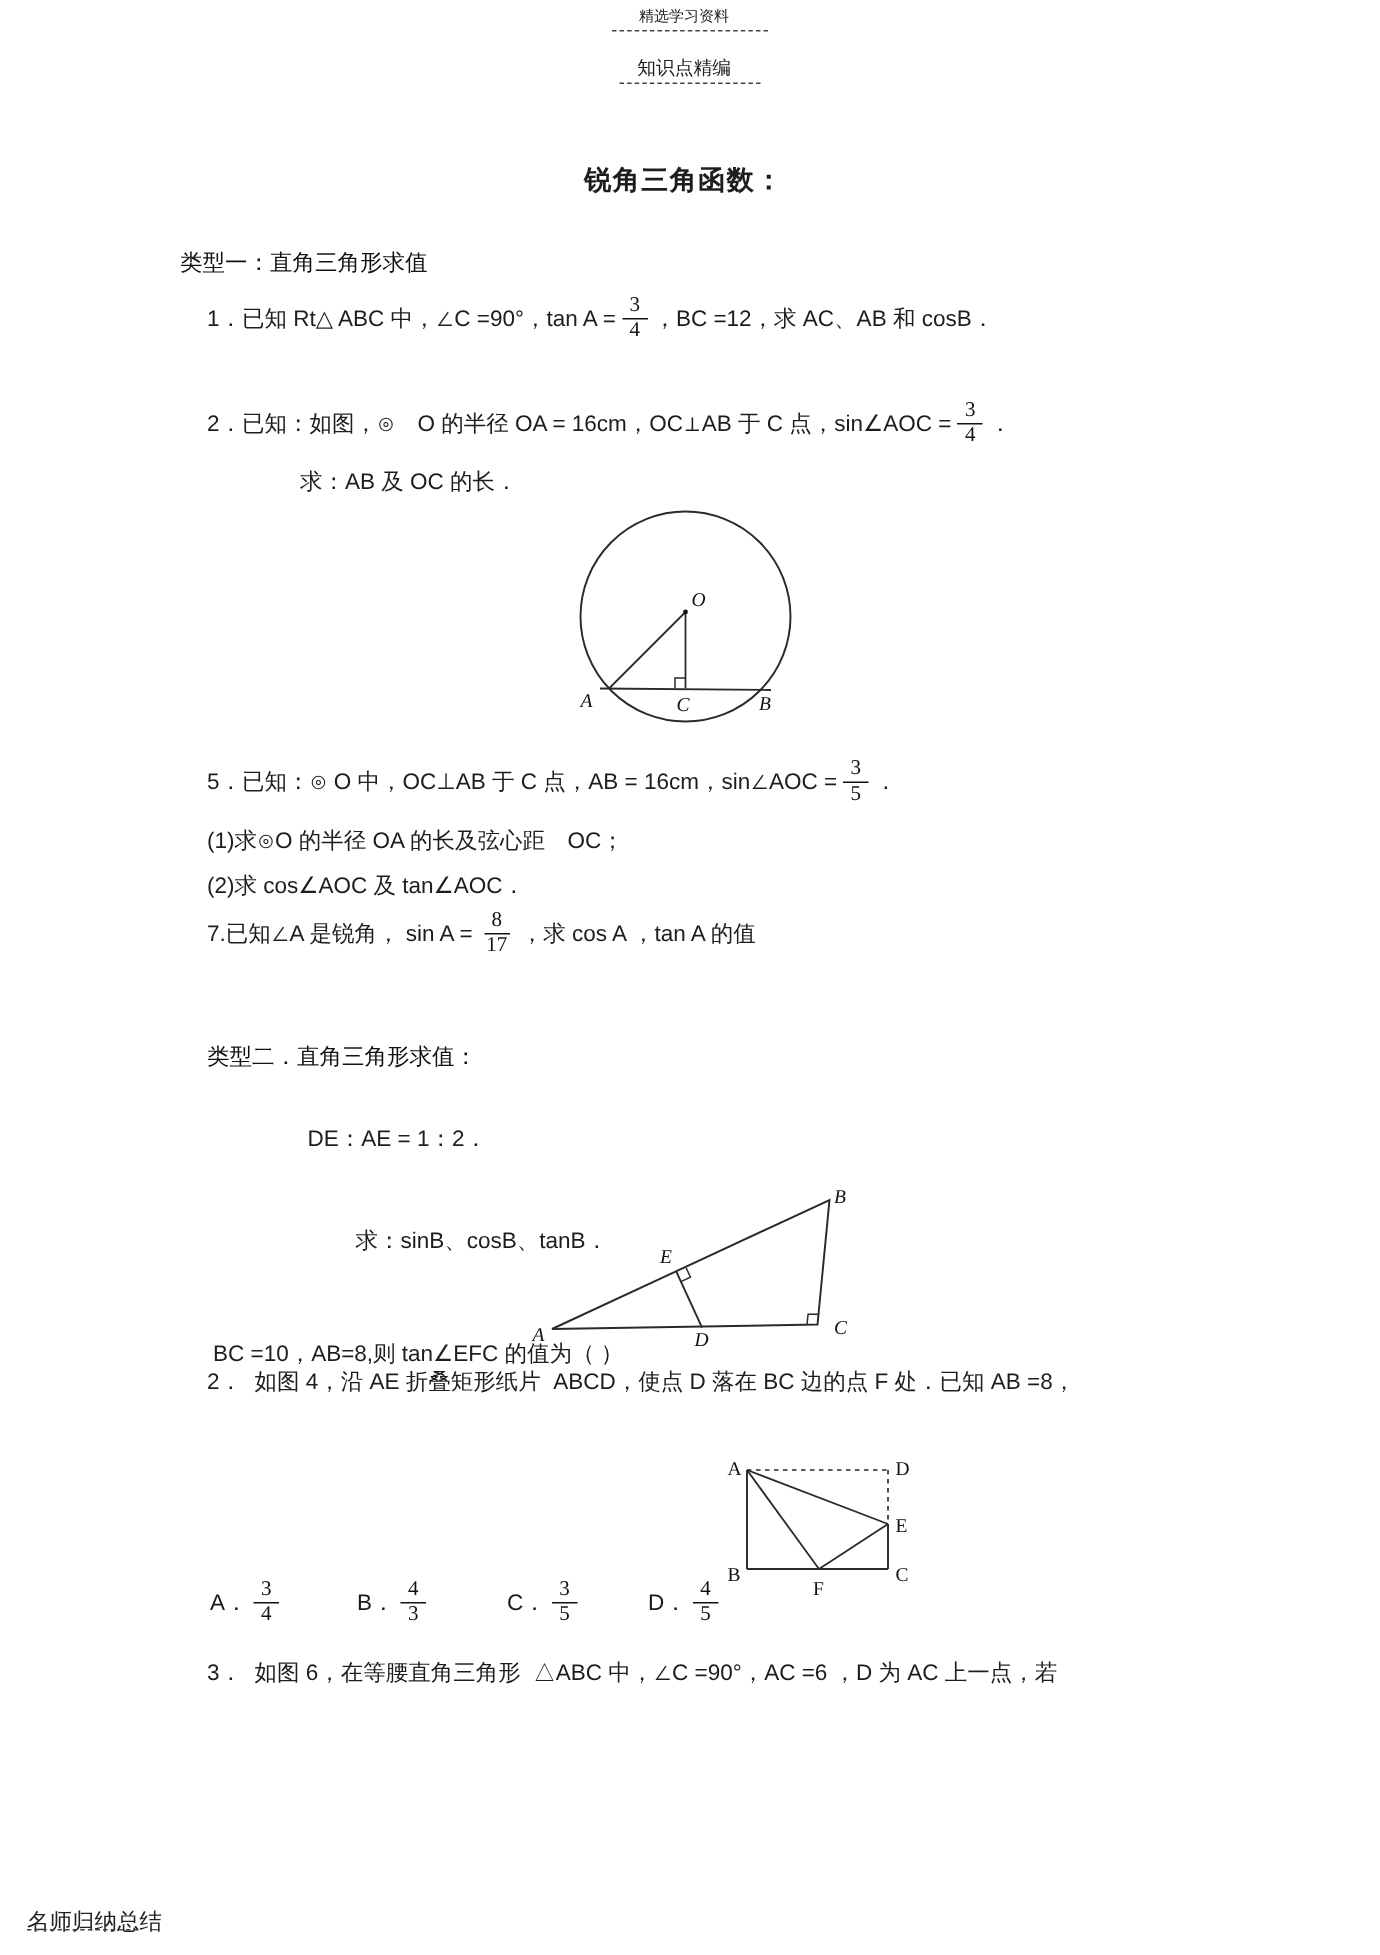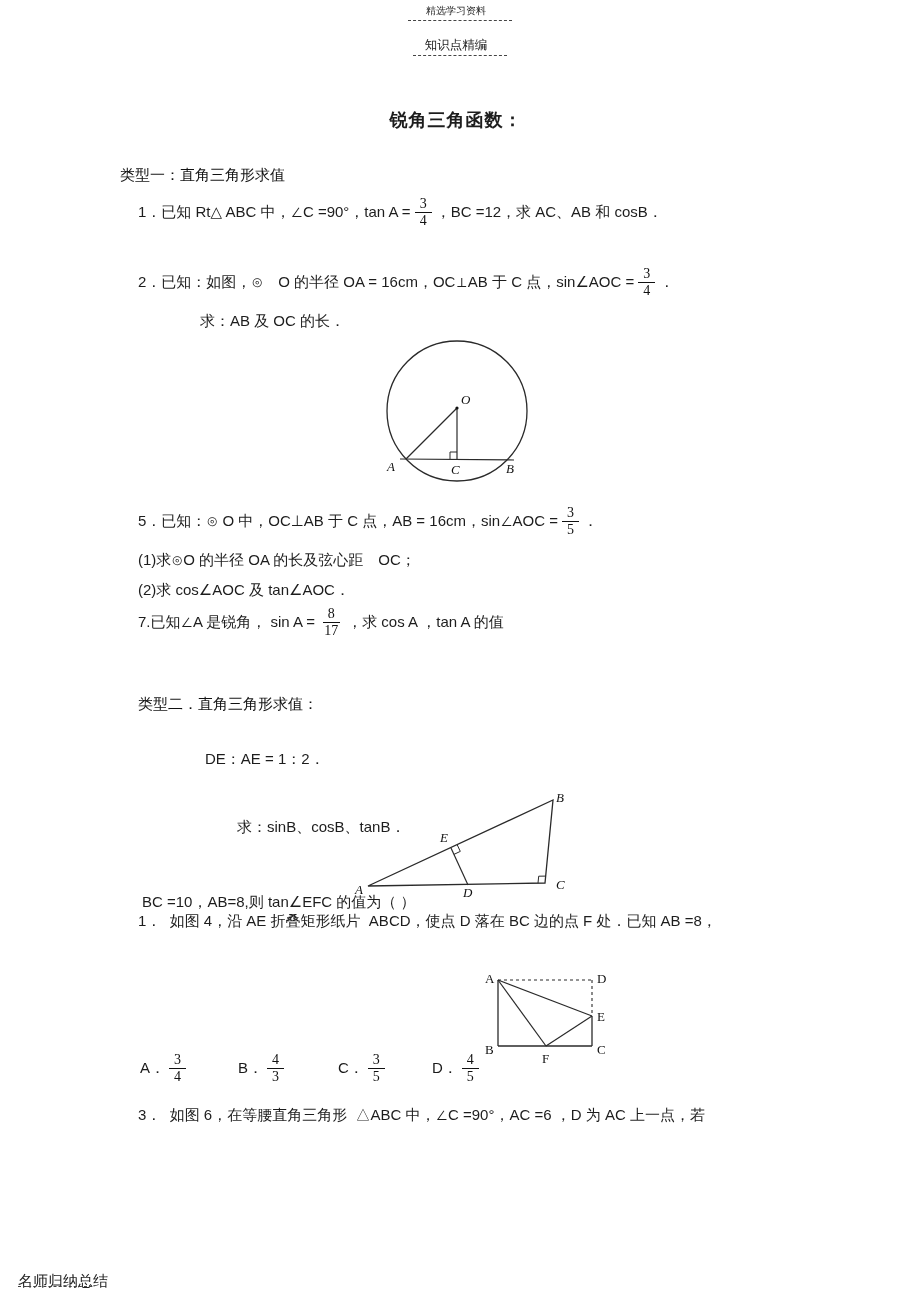--- a/index.html
+++ b/index.html
@@ -81,21 +81,21 @@
     <line x1="113" y1="95" x2="96" y2="58" stroke="#2a2a2a" stroke-width="1.2"></line>
     <polyline points="102.3,55 105.3,61.4 98.9,64.4" fill="none" stroke="#2a2a2a" stroke-width="1"></polyline>
     <polyline points="183,93.1 183.7,86.2 190.7,86.1" fill="none" stroke="#2a2a2a" stroke-width="1"></polyline>
     <text x="0" y="104" font-style="italic">A</text>
     <text x="201" y="12" font-style="italic">B</text>
     <text x="201" y="99" font-style="italic">C</text>
     <text x="108" y="107" font-style="italic">D</text>
     <text x="85" y="52" font-style="italic">E</text>
   </svg>
 
-  <div class="line" style="left:138px;top:912px;">1．  如图 4，沿 AE 折叠矩形纸片  ABCD，使点 D 落在 BC 边的点 F 处．已知 AB =8，</div>
+  <div class="line" style="left:138px;top:912px;">2．  如图 4，沿 AE 折叠矩形纸片  ABCD，使点 D 落在 BC 边的点 F 处．已知 AB =8，</div>
   <div class="line" style="left:142px;top:893px;">BC =10，AB=8,则 tan∠EFC 的值为（ ）</div>
 
   <svg style="left:484px;top:966px;" width="130" height="100" viewBox="0 0 130 100">
     <line x1="14" y1="14" x2="108" y2="14" stroke="#2a2a2a" stroke-width="1.1" stroke-dasharray="3,3"></line>
     <line x1="108" y1="14" x2="108" y2="50" stroke="#2a2a2a" stroke-width="1.1" stroke-dasharray="3,3"></line>
     <line x1="14" y1="14" x2="14" y2="80" stroke="#2a2a2a" stroke-width="1.3"></line>
     <line x1="14" y1="80" x2="108" y2="80" stroke="#2a2a2a" stroke-width="1.3"></line>
     <line x1="108" y1="80" x2="108" y2="50" stroke="#2a2a2a" stroke-width="1.3"></line>
     <line x1="14" y1="14" x2="108" y2="50" stroke="#2a2a2a" stroke-width="1.2"></line>
     <line x1="14" y1="14" x2="62" y2="80" stroke="#2a2a2a" stroke-width="1.2"></line>

